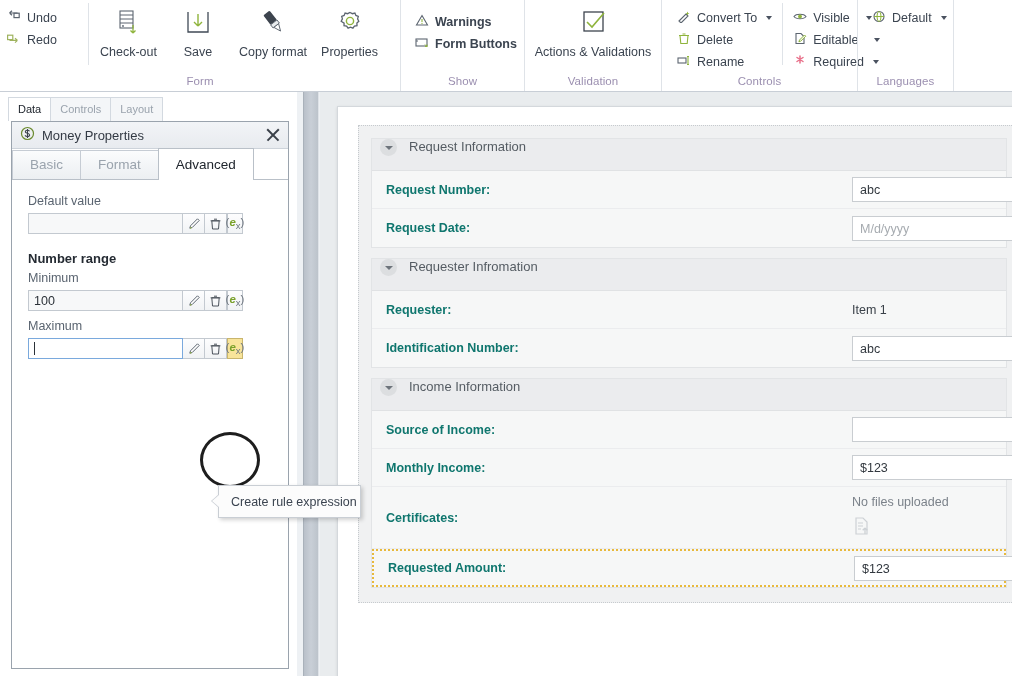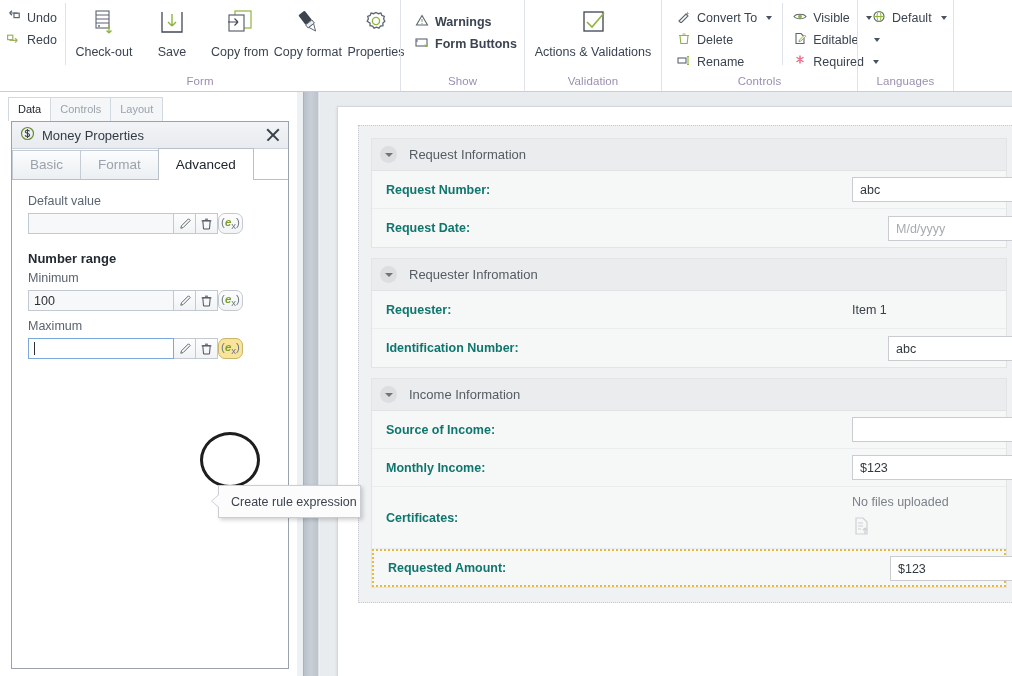--- a/index.html
+++ b/index.html
@@ -220,25 +220,24 @@
   .ibtn {
     width: 22px;
     border: 1px solid #c3c9d0;
     border-left: none;
     background: linear-gradient(#fdfdfe,#f1f3f5);
     display: flex; align-items: center; justify-content: center;
     cursor: pointer;
     box-sizing: border-box;
   }
   .ibtn.exbtn {
-    width: 25px;
+    width: 16px;
     background: #f8e49a;
     border-color: #c9b56d;
     border-left: 1px solid #c9b56d;
-    border-radius: 7px;
   }
   .ibtn .ex {
     font-size: 11.5px;
     color: #6f7780;
   }
   .ibtn .ex i { color: #7aa12b; font-style: italic; font-weight: bold; }
 
   
   .hl-circle {
     position: absolute;
@@ -331,21 +330,21 @@
   .section {
     margin: 0 12px 10px 12px;
     background: #f6f7f7;
     border: 1px solid #e2e4e6;
     box-sizing: border-box;
   }
   .section-head {
     height: 31px;
     background: #ebecee;
     border-bottom: 1px solid #e0e2e4;
-    display: flex; align-items: center;
+    display: flex; align-items: flex-start;
     padding-left: 8px;
   }
   .chevron {
     width: 17px; height: 17px;
     border-radius: 50%;
     background: #dcdee0;
     display: flex; align-items: center; justify-content: center;
     cursor: pointer;
     flex: none;
   }
@@ -364,21 +363,21 @@
   }
   .row {
     display: flex;
     align-items: center;
     min-height: 38px;
     border-bottom: 1px solid #ebecee;
     background: #f6f7f7;
     padding-left: 14px;
     box-sizing: border-box;
   }
-  .row:last-child { border-bottom: none; gap: 36px; }
+  .row:last-child { border-bottom: none; }
   .row.highlight {
     border: 2px dotted #e8b93c;
     background: #f6f7f7;
   }
   .row .rlabel {
     font-size: 12.5px;
     font-weight: bold;
     color: #0f766e;
     width: 466px;
     flex: none;
@@ -455,30 +454,20 @@
           <div class="cmd-lg">
             <span class="glyph">
               <svg width="28" height="30" viewBox="0 0 28 30">
                 <path d="M4 3v20h20V3" fill="none" stroke="#404a56" stroke-width="1.3"></path>
                 <path d="M14 5v12M14 17l-4-4M14 17l4-4" fill="none" stroke="#8fb43c" stroke-width="1.4"></path>
               </svg>
             </span>
             <span class="lbl">Save</span>
           </div>
 
-          <div class="cmd-lg">
-            <span class="glyph">
-              <svg width="30" height="30" viewBox="0 0 30 30">
-                <rect x="10" y="2" width="16" height="17" fill="none" stroke="#8fb43c" stroke-width="1.2"></rect>
-                <rect x="4" y="6" width="15" height="16" fill="#ffffff" stroke="#5c6570" stroke-width="1.2"></rect>
-                <path d="M3 13h10M13 13l-3.5-3.5M13 13l-3.5 3.5" fill="none" stroke="#404a56" stroke-width="1.2"></path>
-              </svg>
-            </span>
-            <span class="lbl">Copy from</span>
-          </div>
 
           <div class="cmd-lg">
             <span class="glyph">
               <svg width="30" height="30" viewBox="0 0 30 30">
                 <g transform="rotate(-38 15 14)">
                   <rect x="12" y="2" width="8" height="12" rx="1.2" fill="#3d444e"></rect>
                   <rect x="12" y="14" width="8" height="4" fill="#e9ecee" stroke="#5c6570" stroke-width="0.9"></rect>
                   <path d="M13 18l3 7 3-7z" fill="#ffffff" stroke="#5c6570" stroke-width="0.9"></path>
                 </g>
               </svg>

